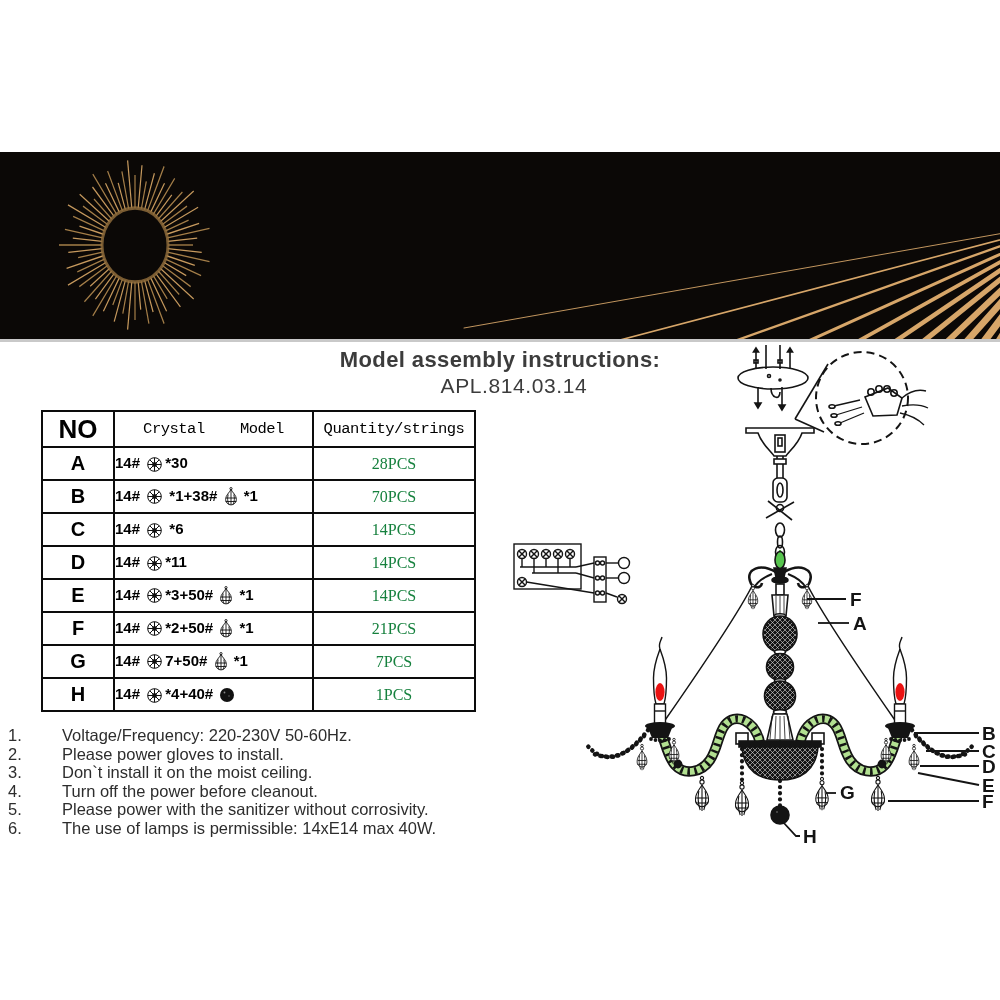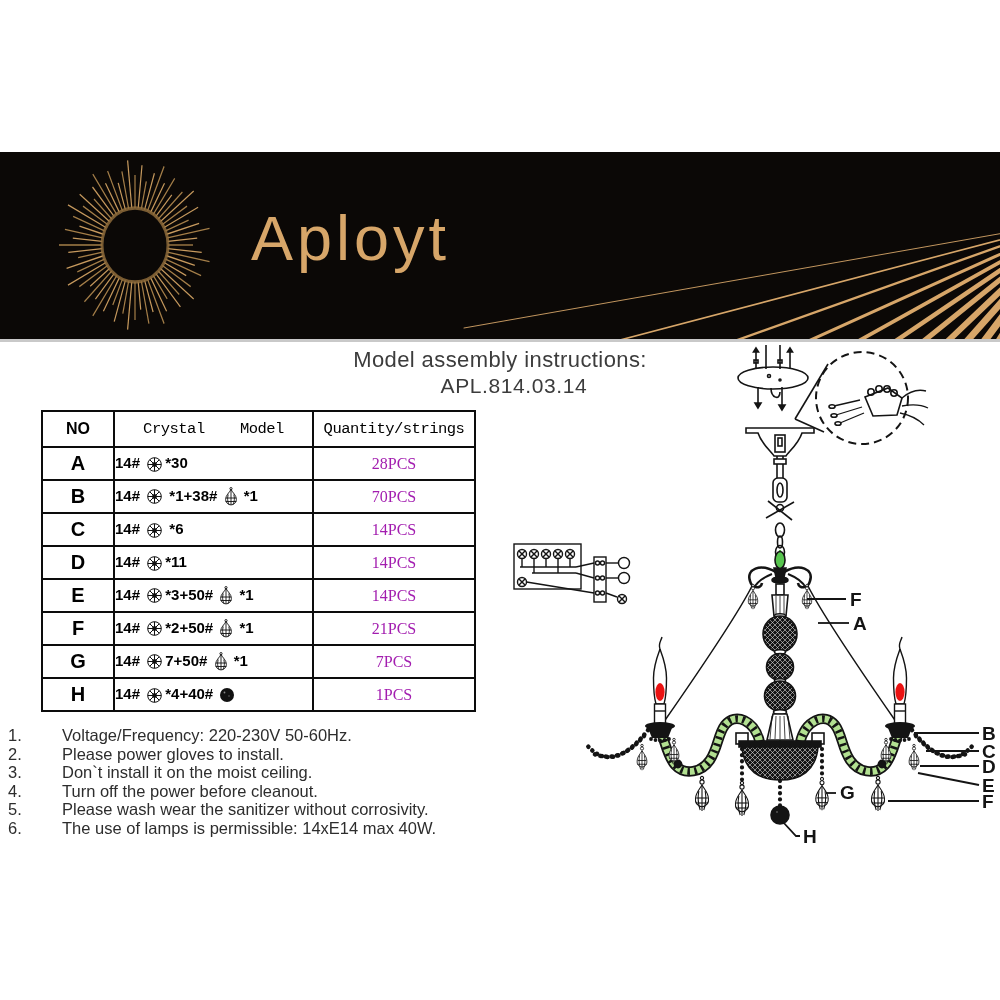--- a/index.html
+++ b/index.html
@@ -6,33 +6,33 @@
   .page{position:relative;width:1000px;height:1000px;background:#ffffff;overflow:hidden;
         font-family:"Liberation Sans",sans-serif;}
   
   .banner{position:absolute;left:0;top:152px;width:1000px;height:187px;background:#0b0806;
           border-bottom:3px solid #c9c9c9;}
   .banner-art{position:absolute;left:0;top:0;width:1000px;height:187px;}
   .brand{position:absolute;left:251px;top:50px;font-size:63px;font-weight:300;color:#d7a669;
          letter-spacing:4px;font-family:"Liberation Sans",sans-serif;}
   
   .title{position:absolute;left:0;top:347px;width:1000px;text-align:center;color:#3c3c3c;}
-  .title .l1{font-size:22px;font-weight:400;letter-spacing:.4px;}
+  .title .l1{font-size:22px;font-weight:700;letter-spacing:.4px;}
   .title .l2{font-size:21px;font-weight:500;letter-spacing:.6px;margin-top:1px;padding-left:28px;}
   
   table.spec{position:absolute;left:41px;top:410px;width:433px;border-collapse:collapse;
              table-layout:fixed;background:#fff;}
   table.spec th,table.spec td{border:2px solid #0c0c0c;padding:0;vertical-align:middle;}
   col.c1{width:72px}col.c2{width:199px}col.c3{width:162px}
-  th.h-no{font-size:16px;font-weight:700;height:34px;}
+  th.h-no{font-size:26px;font-weight:700;height:34px;}
   th.h-mono{font-family:"Liberation Mono",monospace;font-size:15.5px;font-weight:400;
             white-space:pre;letter-spacing:-0.5px;border-radius:18px;}
   td.no{te​xt-align:center;text-align:center;font-size:20px;font-weight:600;height:31px;}
   td.model{text-align:left;padding-left:14px;font-size:15px;font-weight:700;white-space:pre;}
-  td.qty{text-align:center;font-family:"Liberation Serif",serif;font-size:16px;color:#a21caf;}
+  td.qty{text-align:center;font-family:"Liberation Serif",serif;font-size:16px;color:#15803d;}
   .cicon{display:inline-block;vertical-align:middle;margin:0 2px;}
   
   .instr{position:absolute;left:8px;top:726px;width:530px;color:#2d2d2d;}
   .instr .row{display:flex;font-size:16.5px;line-height:18.6px;font-weight:500;}
   .instr .num{width:54px;flex:0 0 54px;}
   
   .diagram{position:absolute;left:490px;top:340px;width:510px;height:540px;}
   .diagram svg{width:100%;height:100%;}
   .dlabel{font-family:"Liberation Sans",sans-serif;font-size:19px;font-weight:600;fill:#141414;}
 </style>
@@ -118,21 +118,20 @@
           <line x1="1027" y1="95" x2="534" y2="370" stroke="#d7a669" stroke-width="3.78" stroke-linecap="round"></line>
           <line x1="1029" y1="99" x2="561" y2="415" stroke="#d7a669" stroke-width="4.50" stroke-linecap="round"></line>
           <line x1="1032" y1="102" x2="592" y2="456" stroke="#d7a669" stroke-width="5.22" stroke-linecap="round"></line>
           <line x1="1035" y1="106" x2="626" y2="496" stroke="#d7a669" stroke-width="5.94" stroke-linecap="round"></line>
           <line x1="1038" y1="109" x2="663" y2="532" stroke="#d7a669" stroke-width="6.66" stroke-linecap="round"></line>
           <line x1="1042" y1="112" x2="704" y2="564" stroke="#d7a669" stroke-width="7.38" stroke-linecap="round"></line>
           <line x1="1046" y1="115" x2="746" y2="594" stroke="#d7a669" stroke-width="8.10" stroke-linecap="round"></line>
           <line x1="1050" y1="117" x2="792" y2="619" stroke="#d7a669" stroke-width="8.82" stroke-linecap="round"></line>
         </g>
     </svg>
-    <div class="brand">Aployt</div>
   </div>
 
   <div class="title">
     <div class="l1">Model assembly instructions:</div>
     <div class="l2">APL.814.03.14</div>
   </div>
 
   <table class="spec">
     <colgroup>
         <col class="c1">
@@ -350,21 +349,21 @@
       <div class="row">
         <span class="num">3.</span>
         <span>Don`t install it on the moist ceiling.</span>
       </div>
       <div class="row">
         <span class="num">4.</span>
         <span>Turn off the power before cleanout.</span>
       </div>
       <div class="row">
         <span class="num">5.</span>
-        <span>Please wash wear the sanitizer without corrosivity.</span>
+        <span>Please power with the sanitizer without corrosivity.</span>
       </div>
       <div class="row">
         <span class="num">6.</span>
         <span>The use of lamps is permissible: 14xE14 max 40W.</span>
       </div>
     </div>
 
   <div class="diagram">
     <svg viewBox="0 0 510 540">
       <defs>

